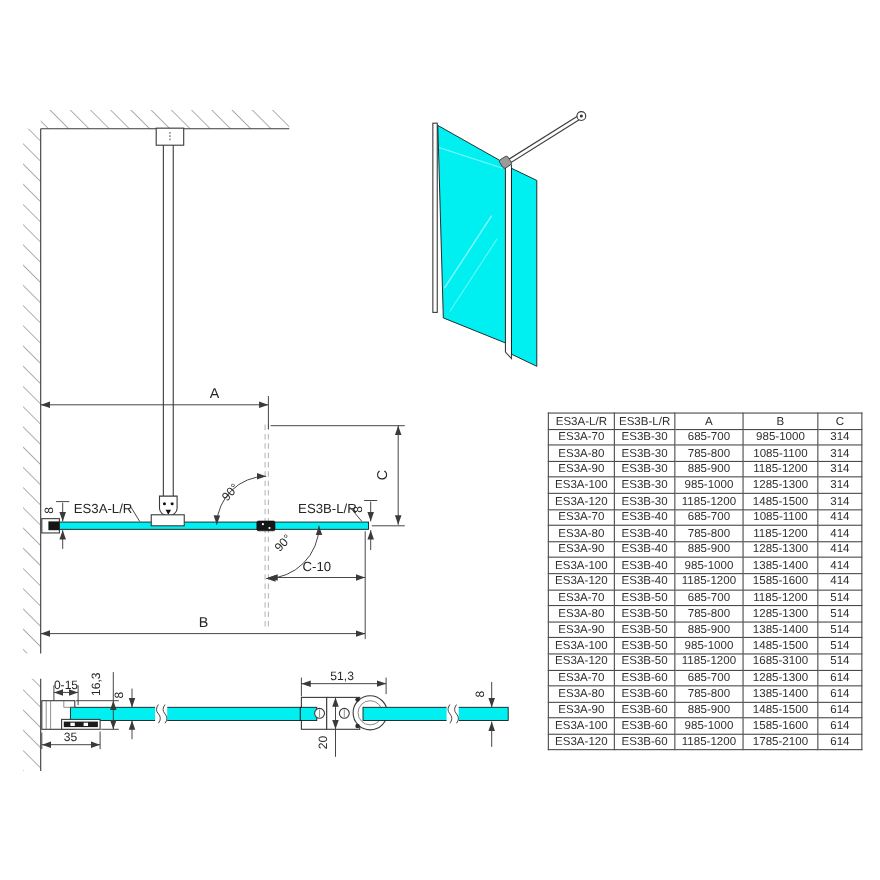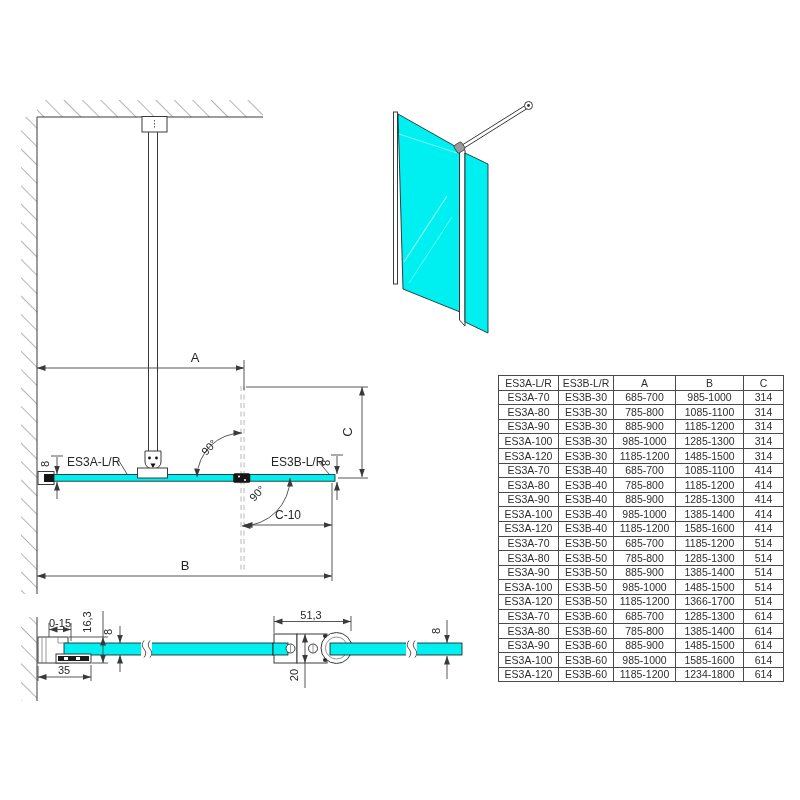--- a/index.html
+++ b/index.html
@@ -357,21 +357,21 @@
         <td>ES3B-50</td>
         <td>985-1000</td>
         <td>1485-1500</td>
         <td>514</td>
       </tr>
 
       <tr>
         <td>ES3A-120</td>
         <td>ES3B-50</td>
         <td>1185-1200</td>
-        <td>1366-1700</td>
+        <td>1685-3100</td>
         <td>514</td>
       </tr>
 
       <tr>
         <td>ES3A-70</td>
         <td>ES3B-60</td>
         <td>685-700</td>
         <td>1285-1300</td>
         <td>614</td>
       </tr>
@@ -397,19 +397,19 @@
         <td>ES3B-60</td>
         <td>985-1000</td>
         <td>1585-1600</td>
         <td>614</td>
       </tr>
 
       <tr>
         <td>ES3A-120</td>
         <td>ES3B-60</td>
         <td>1185-1200</td>
-        <td>1234-1800</td>
+        <td>1785-2100</td>
         <td>614</td>
       </tr>
     </tbody>
 </table>
 
 </div>
 
 </body></html>

